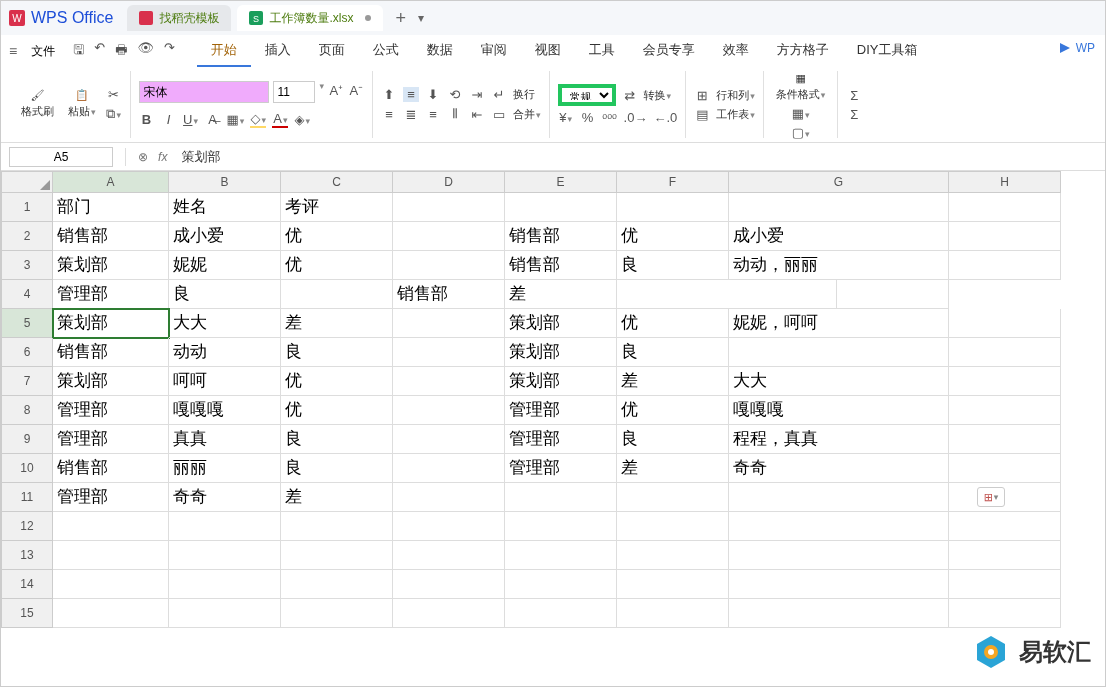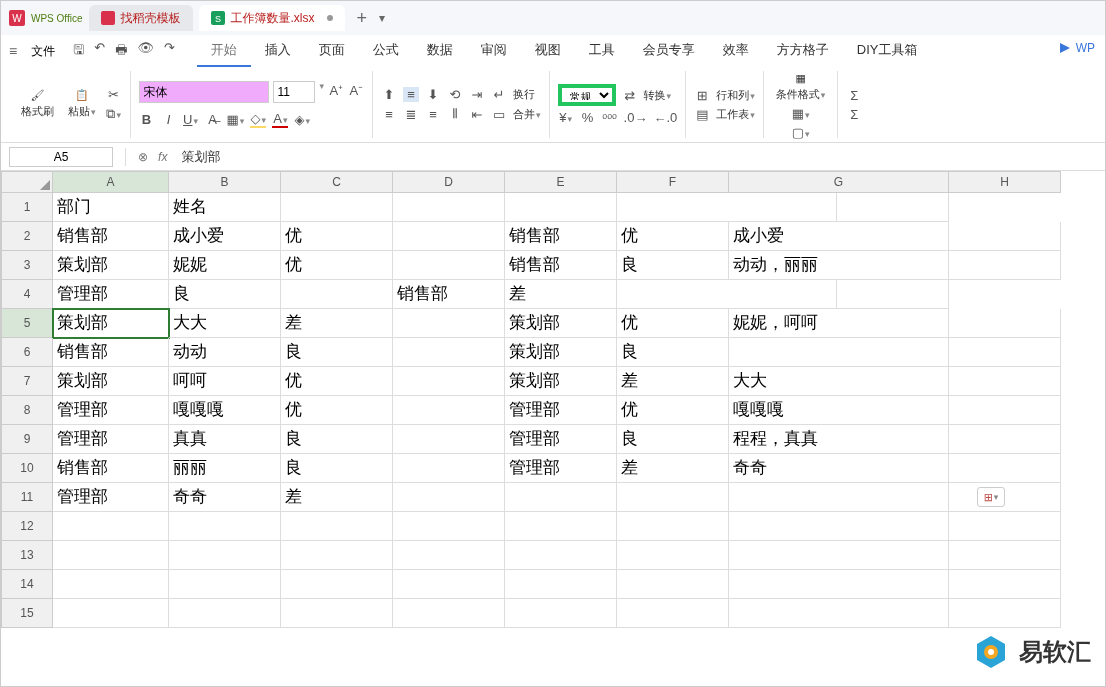--- a/index.html
+++ b/index.html
@@ -1,36 +1,36 @@
 <!DOCTYPE html>
 <html><head>
 <meta charset="utf-8">
 <style>
 * { box-sizing: border-box; margin: 0; padding: 0; font-family: "Microsoft YaHei", sans-serif; }
 body { background: #fff; width: 1106px; height: 687px; overflow: hidden; position: relative; border: 1px solid #ccc; }
 
 
 .titlebar { height: 34px; background: #f5f7fa; display: flex; align-items: center; padding: 0 8px; gap: 6px; }
 .app-logo { width: 16px; height: 16px; display: inline-flex; align-items: center; justify-content: center; }
-.app-name { font-size: 10px; color: #4d7c0f; }
-.tab { height: 26px; background: #e6e8eb; border-radius: 6px 6px 0 0; padding: 0 12px; display: flex; align-items: center; gap: 6px; font-size: 12px; color: #b91c1c; }
+.app-name { font-size: 16px; color: #1d4ed8; margin-right: 8px; }
+.tab { height: 26px; background: #e6e8eb; border-radius: 6px 6px 0 0; padding: 0 12px; display: flex; align-items: center; gap: 6px; font-size: 12px; color: #4d7c0f; }
 .tab.active { background: #fff; }
 .tab-icon { width: 14px; height: 14px; display: inline-block; }
 .tab-dot { width: 6px; height: 6px; background: #999; border-radius: 50%; margin-left: 6px; }
 .new-tab { font-size: 18px; color: #666; margin-left: 6px; }
 
 
 .menubar { height: 32px; display: flex; align-items: center; padding: 0 8px; gap: 2px; border-bottom: 0; }
 .hamburger { font-size: 14px; color: #666; margin-right: 4px; }
 .file-btn { font-size: 12px; padding: 4px 8px; }
 .qat { display: flex; gap: 10px; margin: 0 8px; }
 .qat span { color: #555; font-size: 13px; }
 .menu-tabs { display: flex; gap: 0; margin-left: 12px; }
 .menu-tab { font-size: 13px; padding: 6px 14px; color: #333; cursor: pointer; }
-.menu-tab.active { color: #737373; border-bottom: 2px solid #3977db; font-weight: 500; }
+.menu-tab.active { color: #a16207; border-bottom: 2px solid #3977db; font-weight: 500; }
 .brand-right { position: absolute; right: 10px; top: 40px; font-size: 12px; color: #3977db; display: flex; align-items: center; gap: 4px; }
 
 
 .toolbar { height: 76px; border-bottom: 1px solid #ddd; display: flex; align-items: stretch; padding: 4px 8px; }
 .group { display: flex; flex-direction: column; justify-content: center; align-items: center; padding: 0 8px; border-right: 1px solid #e0e0e0; gap: 2px; }
 .group.no-border { border-right: none; }
 .grow { display: flex; flex-direction: row; gap: 6px; }
 .btn-big { display: flex; flex-direction: column; align-items: center; font-size: 11px; color: #333; padding: 2px 4px; gap: 2px; }
 .font-box { display: flex; gap: 4px; margin-bottom: 4px; }
 .font-select { width: 130px; height: 22px; border: 1px solid #ccc; font-size: 12px; padding: 0 4px; background: #f0abfc; }
@@ -266,20 +266,21 @@
         <div class="colhead ch-F">F</div>
         <div class="colhead ch-G">G</div>
         <div class="colhead ch-H">H</div>
       </div>
   </div>
   <div id="grid-body">
       <div class="gridrow">
         <div class="rowhead">1</div>
         <div class="cell c-A">部门</div>
         <div class="cell c-B">姓名</div>
+        <div class="cell c-C">考评</div>
         <div class="cell c-D"></div>
         <div class="cell c-E"></div>
         <div class="cell c-F"></div>
         <div class="cell c-G"></div>
         <div class="cell c-H"></div>
       </div>
       <div class="gridrow">
         <div class="rowhead">2</div>
         <div class="cell c-A">销售部</div>
         <div class="cell c-B">成小爱</div>

